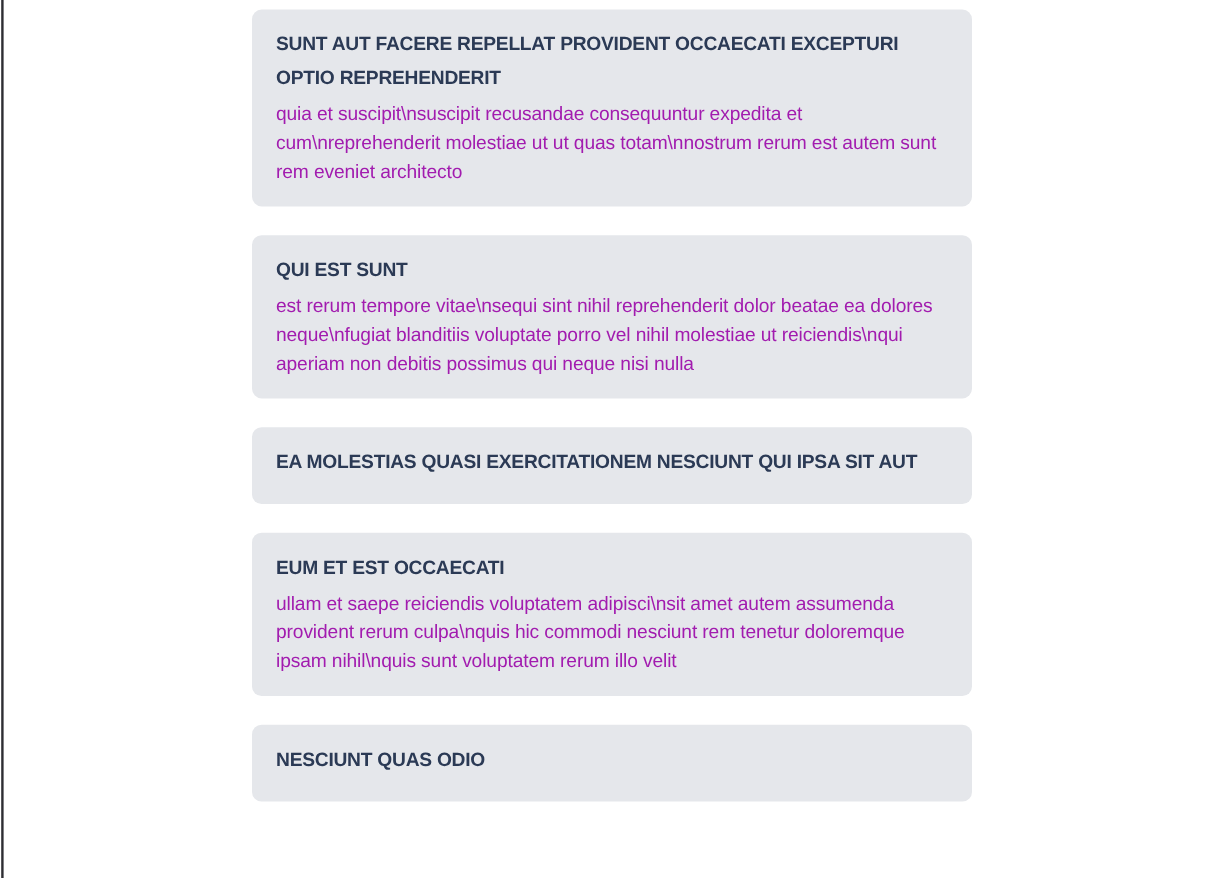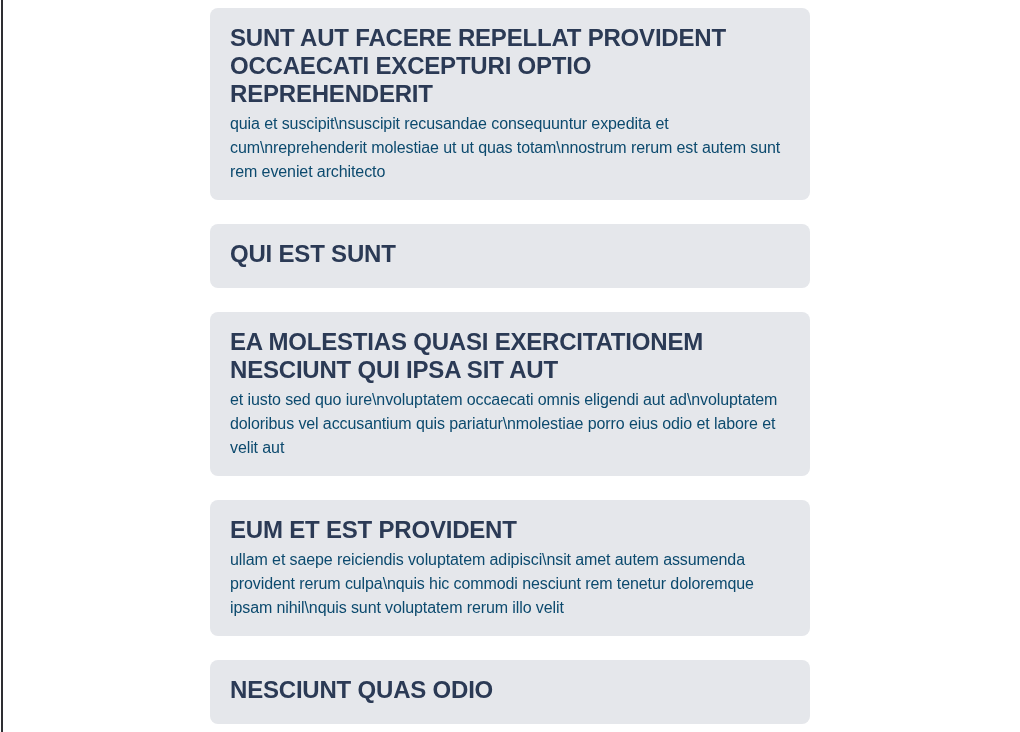--- a/index.html
+++ b/index.html
@@ -28,58 +28,58 @@
       padding-top: 8px;
     }
     .card {
       background: #e5e7eb;
       border-radius: 8px;
       padding: 16px 20px;
       margin-bottom: 24px;
     }
     .card-title {
       margin: 0 0 4px 0;
-      font-size: 24px;
+      font-size: 16px;
       line-height: 28px;
       font-weight: 700;
       color: #2b3a55;
       letter-spacing: -0.2px;
     }
     .card-body {
       margin: 0;
       font-size: 16px;
       line-height: 24px;
       font-weight: 400;
-      color: #0c4a6e;
+      color: #a21caf;
       letter-spacing: -0.1px;
     }
   </style>
 </head>
 <body>
 
 <div class="left-edge-line"></div>
 
 <main class="posts">
 
   <article class="card">
     <h2 class="card-title">SUNT AUT FACERE REPELLAT PROVIDENT OCCAECATI EXCEPTURI OPTIO REPREHENDERIT</h2>
     <p class="card-body">quia et suscipit\nsuscipit recusandae consequuntur expedita et cum\nreprehenderit molestiae ut ut quas totam\nnostrum rerum est autem sunt rem eveniet architecto</p>
   </article>
 
   <article class="card">
     <h2 class="card-title">QUI EST SUNT</h2>
+    <p class="card-body">est rerum tempore vitae\nsequi sint nihil reprehenderit dolor beatae ea dolores neque\nfugiat blanditiis voluptate porro vel nihil molestiae ut reiciendis\nqui aperiam non debitis possimus qui neque nisi nulla</p>
   </article>
 
   <article class="card">
     <h2 class="card-title">EA MOLESTIAS QUASI EXERCITATIONEM NESCIUNT QUI IPSA SIT AUT</h2>
-    <p class="card-body">et iusto sed quo iure\nvoluptatem occaecati omnis eligendi aut ad\nvoluptatem doloribus vel accusantium quis pariatur\nmolestiae porro eius odio et labore et velit aut</p>
   </article>
 
   <article class="card">
-    <h2 class="card-title">EUM ET EST PROVIDENT</h2>
+    <h2 class="card-title">EUM ET EST OCCAECATI</h2>
     <p class="card-body">ullam et saepe reiciendis voluptatem adipisci\nsit amet autem assumenda provident rerum culpa\nquis hic commodi nesciunt rem tenetur doloremque ipsam nihil\nquis sunt voluptatem rerum illo velit</p>
   </article>
 
   <article class="card">
     <h2 class="card-title">NESCIUNT QUAS ODIO</h2>
   </article>
 
 </main>
 
 </body></html>

